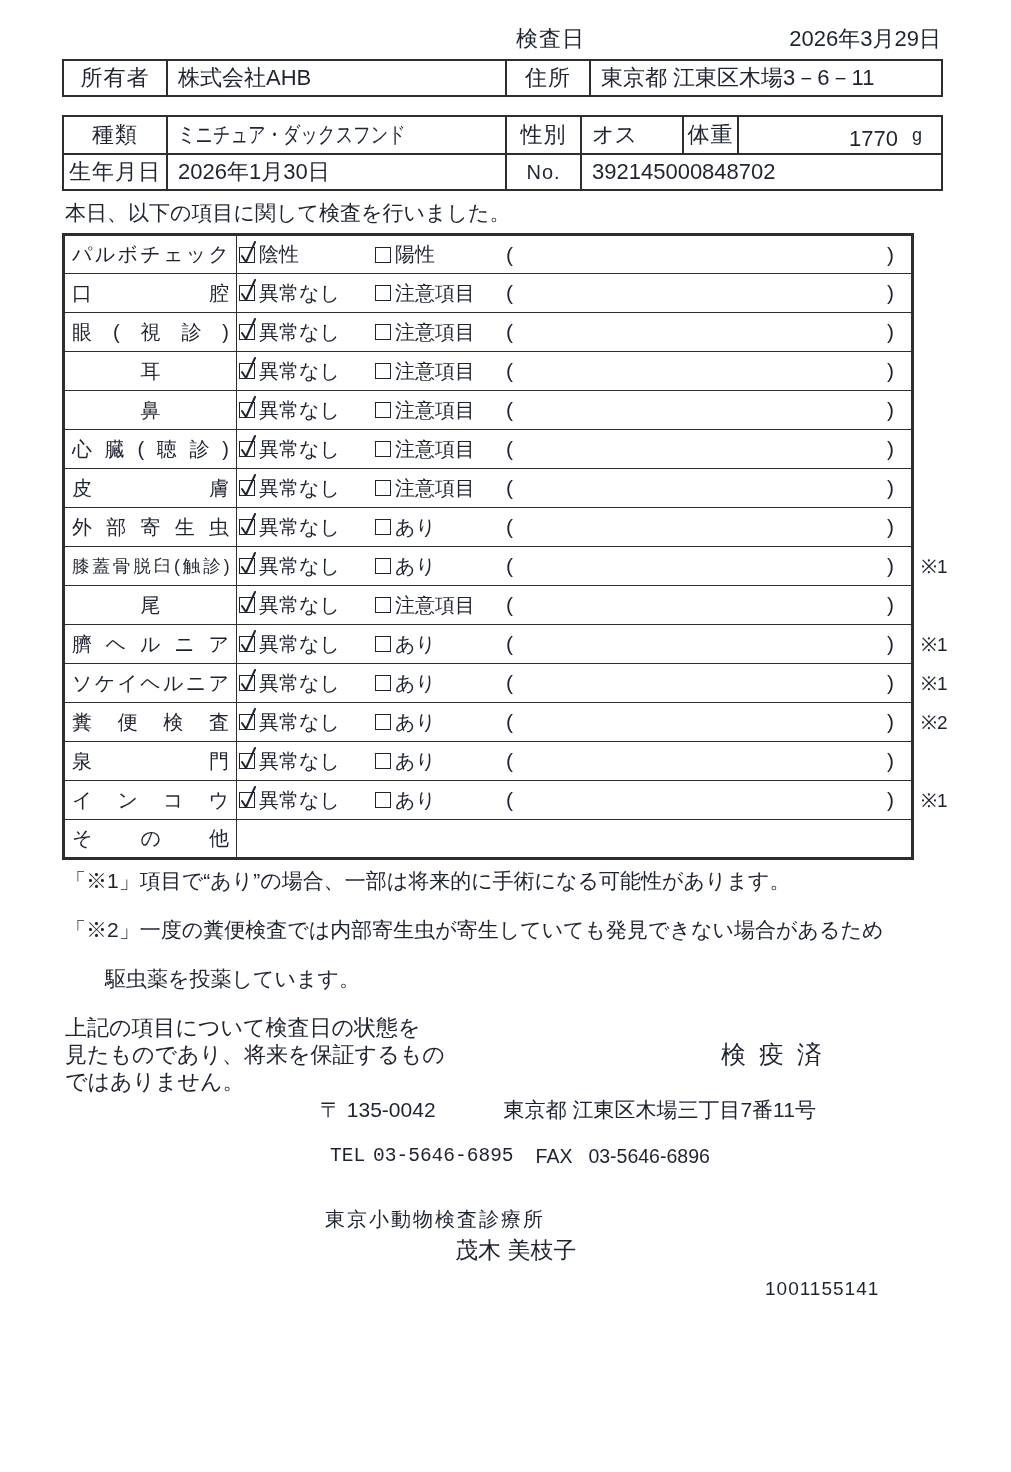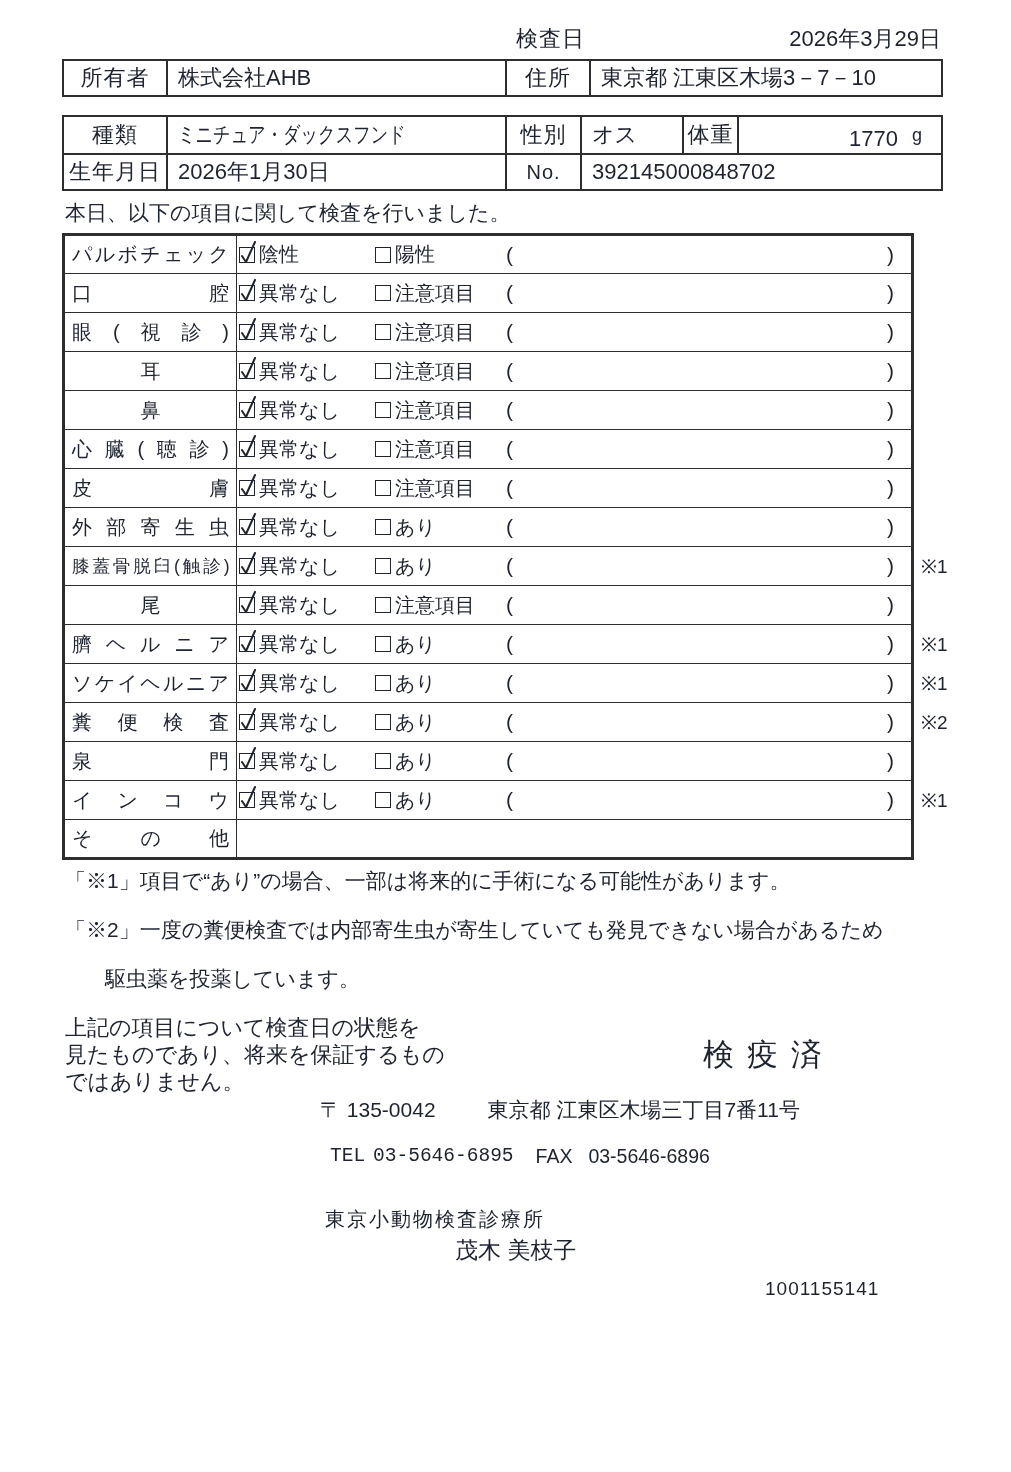--- a/index.html
+++ b/index.html
@@ -81,23 +81,23 @@
   .paren-close { margin-left:auto; margin-right:17px; font-size:21px; }
 
   .note { margin-left:65px; font-size:21px; line-height:28px; white-space:nowrap; }
   .note-first { margin-top:7px; }
   .note-indent { margin-left:105px; }
 
   .disclaimer-row { display:flex; align-items:center; width:880px; margin:5px 0 0 65px; }
   .disclaimer { font-size:22px; line-height:27px; }
   .stamp {
     margin-left:auto; margin-right:110px;
-    font-size:31px; letter-spacing:13px; white-space:nowrap;text-align:right;
-  }
-  .postal-line { display:flex; margin:3px 0 0 320px; font-size:21px; line-height:24px; column-gap:52px; white-space:nowrap; }
+    font-size:25px; letter-spacing:13px; white-space:nowrap;text-align:right;
+  }
+  .postal-line { display:flex; margin:3px 0 0 320px; font-size:21px; line-height:24px; column-gap:68px; white-space:nowrap; }
   .tel-line { display:flex; margin:23px 0 0 330px; font-size:19.5px; line-height:22px; column-gap:8px; white-space:nowrap; }
   .tel-group { display:flex; column-gap:8px;font-family:Liberation Mono, monospace; }
   .fax-group { display:flex; column-gap:16px; margin-left:14px; }
   .clinic-name { margin:37px 0 0 325px; font-size:20px; letter-spacing:2px; line-height:30px; }
   .clinic-person { margin:3px 0 0 455px; font-size:23px; line-height:26px; }
   .serial { margin:15px 0 0 765px; font-size:19px; letter-spacing:1px; line-height:22px; }
 </style>
 </head>
 <body>
 
@@ -114,21 +114,21 @@
         <col style="width:104px">
         <col style="width:339px">
         <col style="width:84px">
         <col style="width:352px">
       </colgroup>
     <tbody>
         <tr>
       <td class="lbl">所有者</td>
       <td class="val">株式会社AHB</td>
       <td class="lbl">住所</td>
-      <td class="val">東京都 江東区木場3－7－10</td>
+      <td class="val">東京都 江東区木場3－6－11</td>
     </tr>
   </tbody>
     </table>
 
   <table class="info pet-table">
     <colgroup>
         <col style="width:104px">
         <col style="width:339px">
         <col style="width:75px">
         <col style="width:102px">

